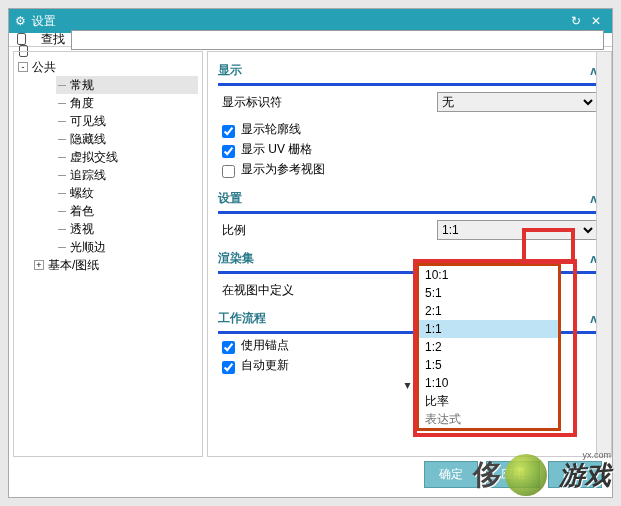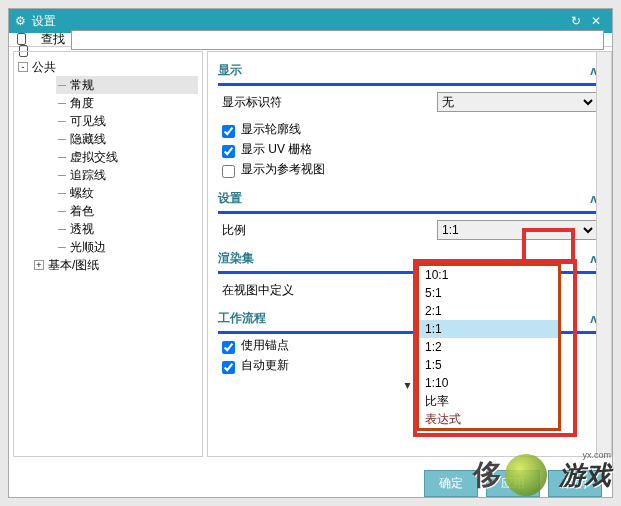--- a/index.html
+++ b/index.html
@@ -25,24 +25,24 @@
 .section-head .chev { color: #2a7a8a; cursor: pointer; }
 .field-row { display: flex; align-items: center; height: 24px; margin: 4px 0; }
 .field-row .lbl { flex: 1; padding-left: 4px; }
 .field-row select { width: 160px; height: 20px; border: 1px solid #999; }
 .check-row { display: flex; align-items: flex-end; height: 20px; padding-left: 4px; gap: 6px; }
 .check-row input { width: 13px; height: 13px; }
 .scrollbar-v { position: absolute; right: 0; top: 4px; bottom: 4px; width: 16px; background: #eee; border: 1px solid #ccc; }
 .more-arrow { text-align: center; color: #333; padding: 4px 0; cursor: pointer; }
 .dropdown-pop { position: absolute; left: 416px; top: 263px; width: 145px; background: #fff; border: 3px solid #c2410c; z-index: 10; }
 .dropdown-pop .opt { height: 18px; padding: 0 6px; line-height: 18px; cursor: pointer; }
-.dropdown-pop .opt.disabled { color: #7f1d1d; }
+.dropdown-pop .opt.disabled { color: #737373; }
 .dropdown-pop .opt.hl { background: #bde3f5; }
 .redbox { position: absolute; border: 4px solid #e03030; z-index: 20; pointer-events: none; }
-.footer { height: 36px; display: flex; justify-content: flex-end; align-items: flex-end; gap: 8px; padding: 0 10px; }
+.footer { height: 36px; display: flex; justify-content: flex-end; align-items: flex-start; gap: 8px; padding: 0 10px; }
 .footer .fbtn { background: #5fb5c5; color: #fff; border: 1px solid #3a8a9a; padding: 4px 14px; cursor: pointer; opacity: 0.85; }
 .watermark { position: absolute; right: 10px; bottom: 10px; z-index: 30; display: flex; align-items: center; gap: 4px; pointer-events: none; }
 .watermark .logo { width: 42px; height: 42px; border-radius: 50%; background: radial-gradient(circle at 35% 35%, #d4e84a, #7aa32a 60%, #4a6a1a); opacity: 0.85; position: relative; }
 .watermark .txt { font-size: 26px; font-weight: bold; font-style: italic; color: #333; text-shadow: 1px 1px 0 #fff; margin-left: 8px; }
 .watermark .sub { position: absolute; right: 0; top: -4px; font-size: 9px; color: #666; }
 .bino { display: inline-block; width: 18px; height: 14px; }
 .bino::before, .bino::after { content: ""; display: block; width: 7px; height: 10px; border: 1px solid #555; border-radius: 2px; float: left; }
 .bino::after { margin-left: 2px; }
 </style>
 </head>

